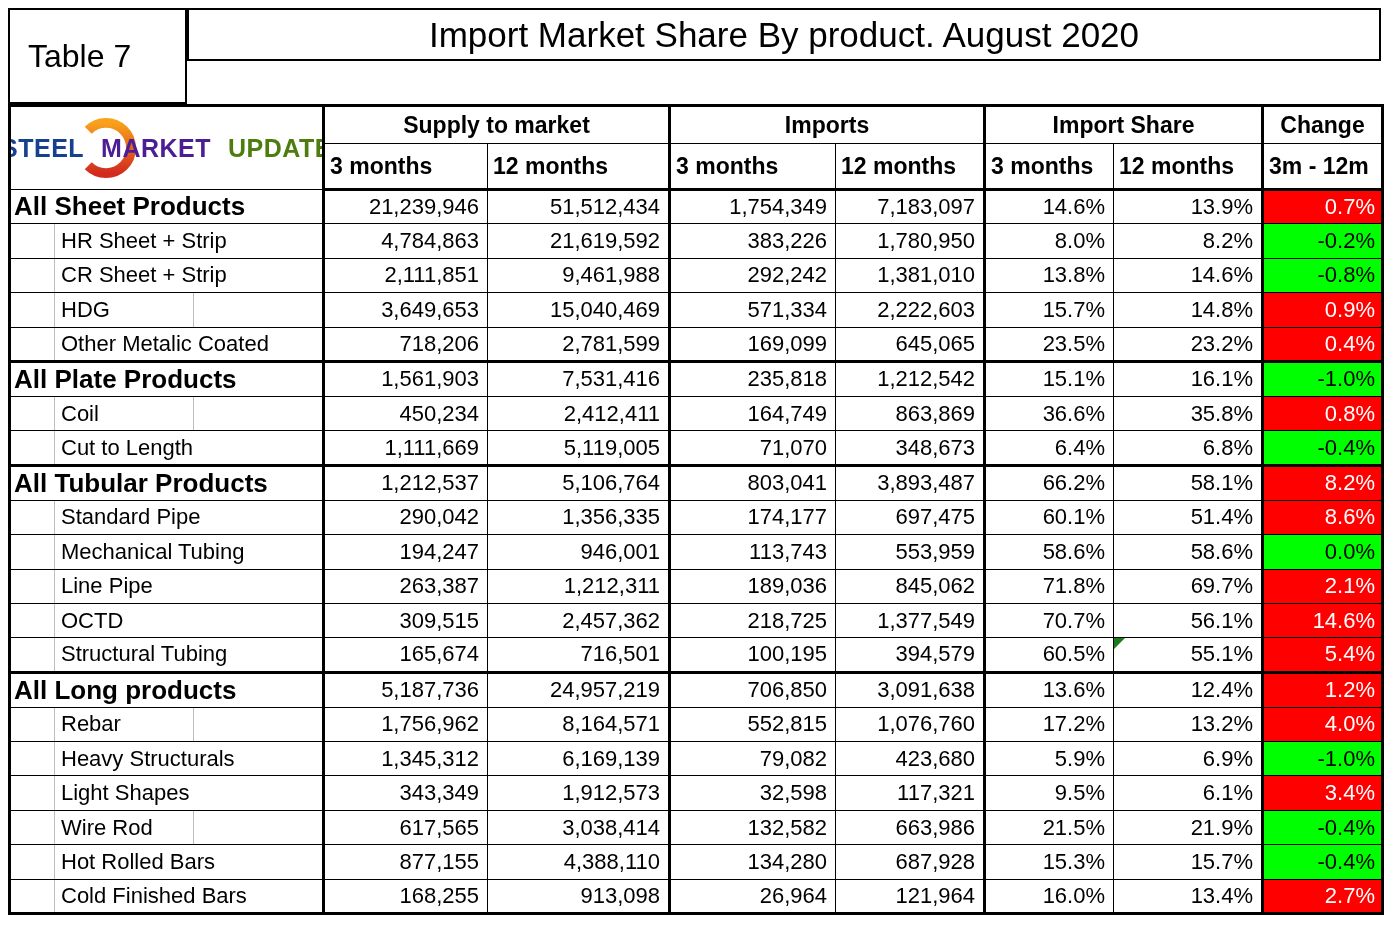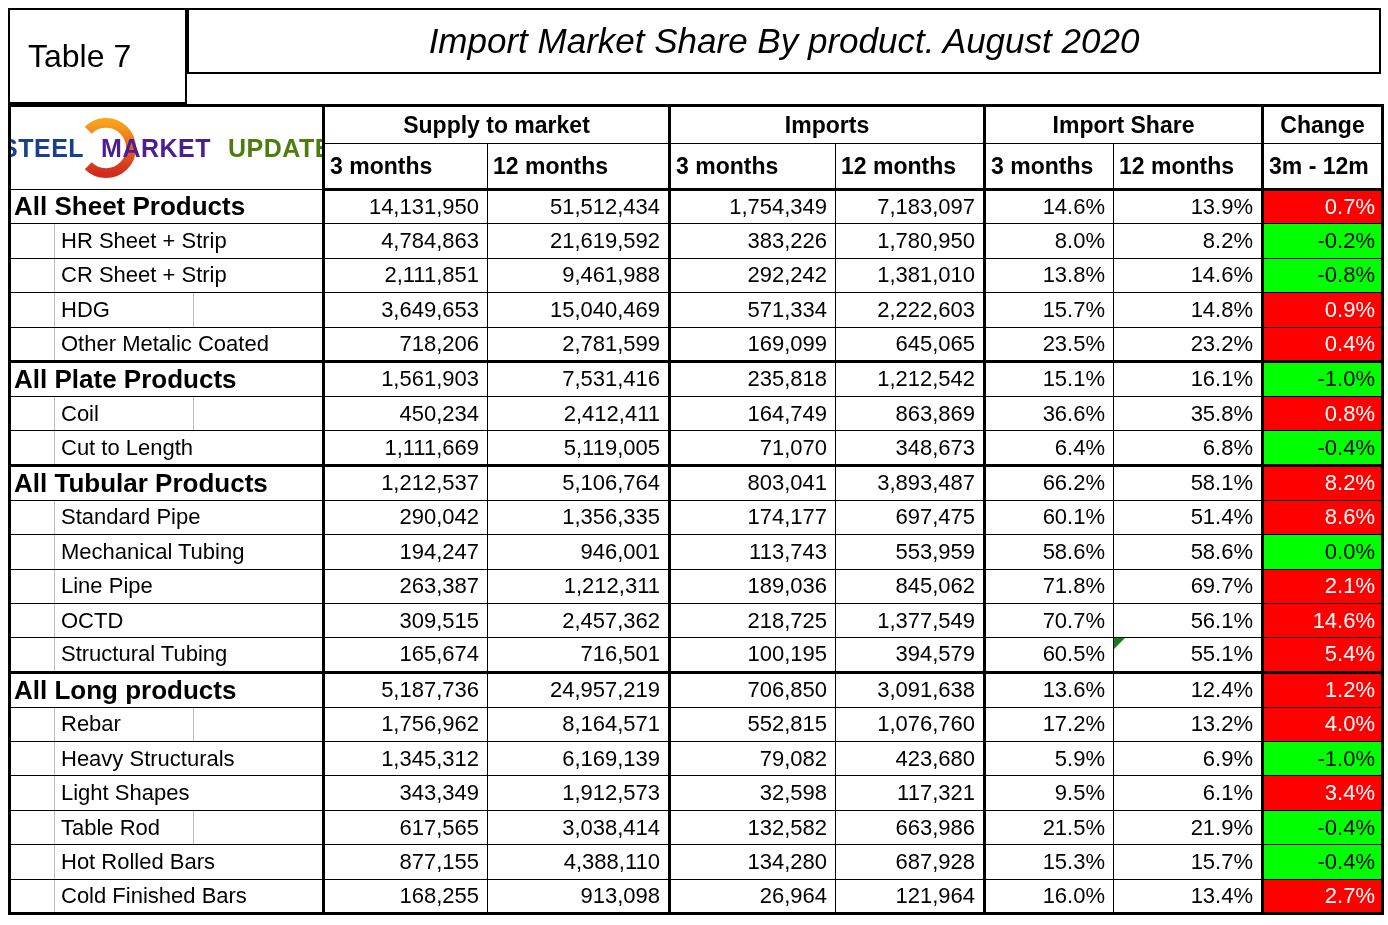--- a/index.html
+++ b/index.html
@@ -10,24 +10,23 @@
   }
   .page { position:absolute; inset:0; }
 
   
   .table-label-box {
     position:absolute; left:8px; top:8px; width:179px; height:96px;
     border:2px solid #000; display:flex; align-items:center;
     padding-left:18px; font-size:32px;
   }
   .title-box {
-    position:absolute; left:187px; top:8px; width:1194px; height:66px;
+    position:absolute; left:187px; top:8px; width:1194px; height:53px;
     border:2px solid #000; display:flex; align-items:center; justify-content:center;
     font-size:35px;
-    font-style:italic;
   }
   .subtitle-band {
     position:absolute; left:187px; top:69px; width:1194px; height:35px;
     border-top:1px solid #999; border-right:2px solid #000;
   }
   .subtitle-cell {
     position:absolute; left:135px; top:0; width:939px; height:35px;
     border-left:1px solid #c9c9c9; border-right:1px solid #c9c9c9;
     display:flex; align-items:center; justify-content:center; font-size:24px;
   }
@@ -142,21 +141,21 @@
         <th class="gb">3 months</th>
         <th>12 months</th>
         <th class="gb">3 months</th>
         <th>12 months</th>
         <th class="gb">3m - 12m</th>
       </tr>
     </thead>
     <tbody id="rows">
         <tr class="parent">
           <td class="label">All Sheet Products</td>
-          <td class="num gb">14,131,950</td>
+          <td class="num gb">21,239,946</td>
           <td class="num">51,512,434</td>
           <td class="num gb">1,754,349</td>
           <td class="num">7,183,097</td>
           <td class="num gb">14.6%</td>
           <td class="num">13.9%</td>
           <td class="chg gb up">0.7%</td>
         </tr>
         <tr class="child">
           <td class="label">HR Sheet + Strip</td>
           <td class="num gb">4,784,863</td>
@@ -321,21 +320,21 @@
           <td class="label">Light Shapes</td>
           <td class="num gb">343,349</td>
           <td class="num">1,912,573</td>
           <td class="num gb">32,598</td>
           <td class="num">117,321</td>
           <td class="num gb">9.5%</td>
           <td class="num">6.1%</td>
           <td class="chg gb up">3.4%</td>
         </tr>
         <tr class="child">
-          <td class="label divided">Table Rod</td>
+          <td class="label divided">Wire Rod</td>
           <td class="num gb">617,565</td>
           <td class="num">3,038,414</td>
           <td class="num gb">132,582</td>
           <td class="num">663,986</td>
           <td class="num gb">21.5%</td>
           <td class="num">21.9%</td>
           <td class="chg gb down">-0.4%</td>
         </tr>
         <tr class="child">
           <td class="label">Hot Rolled Bars</td>

